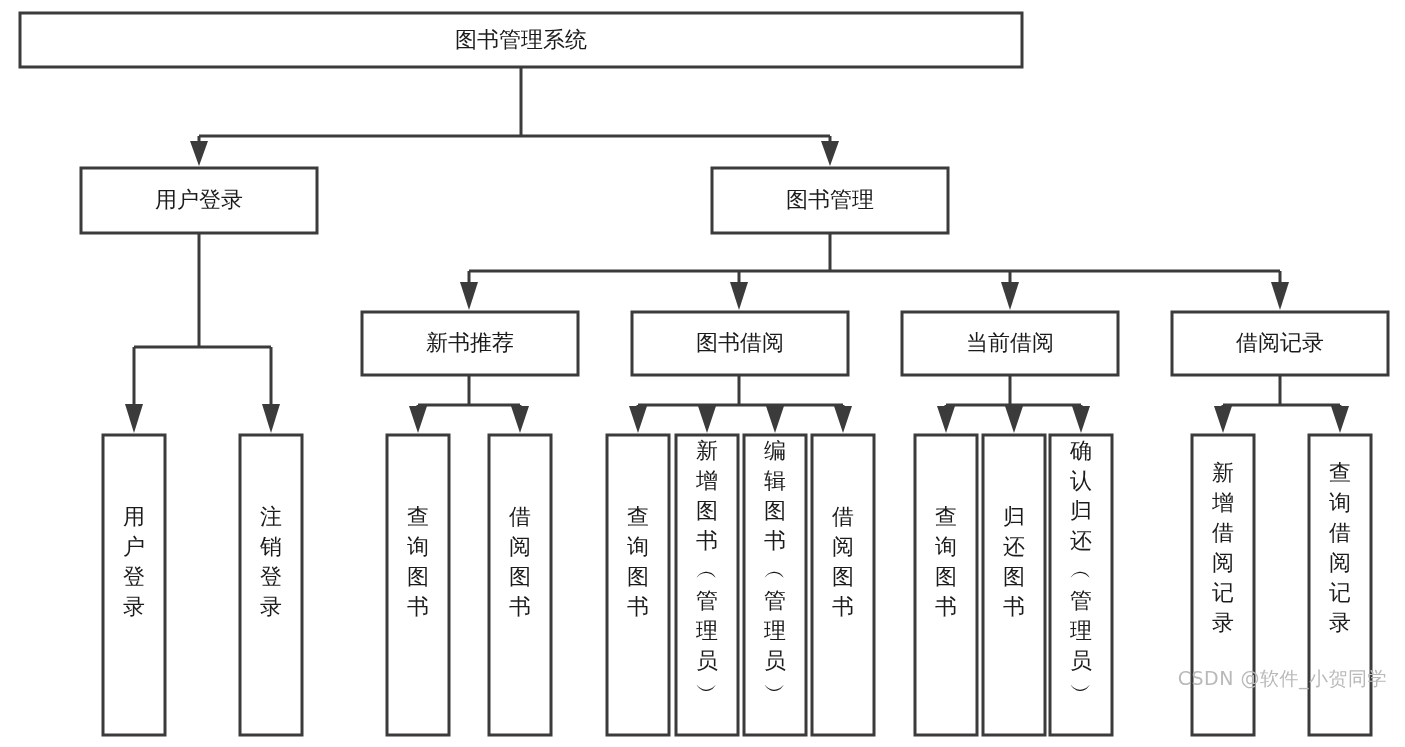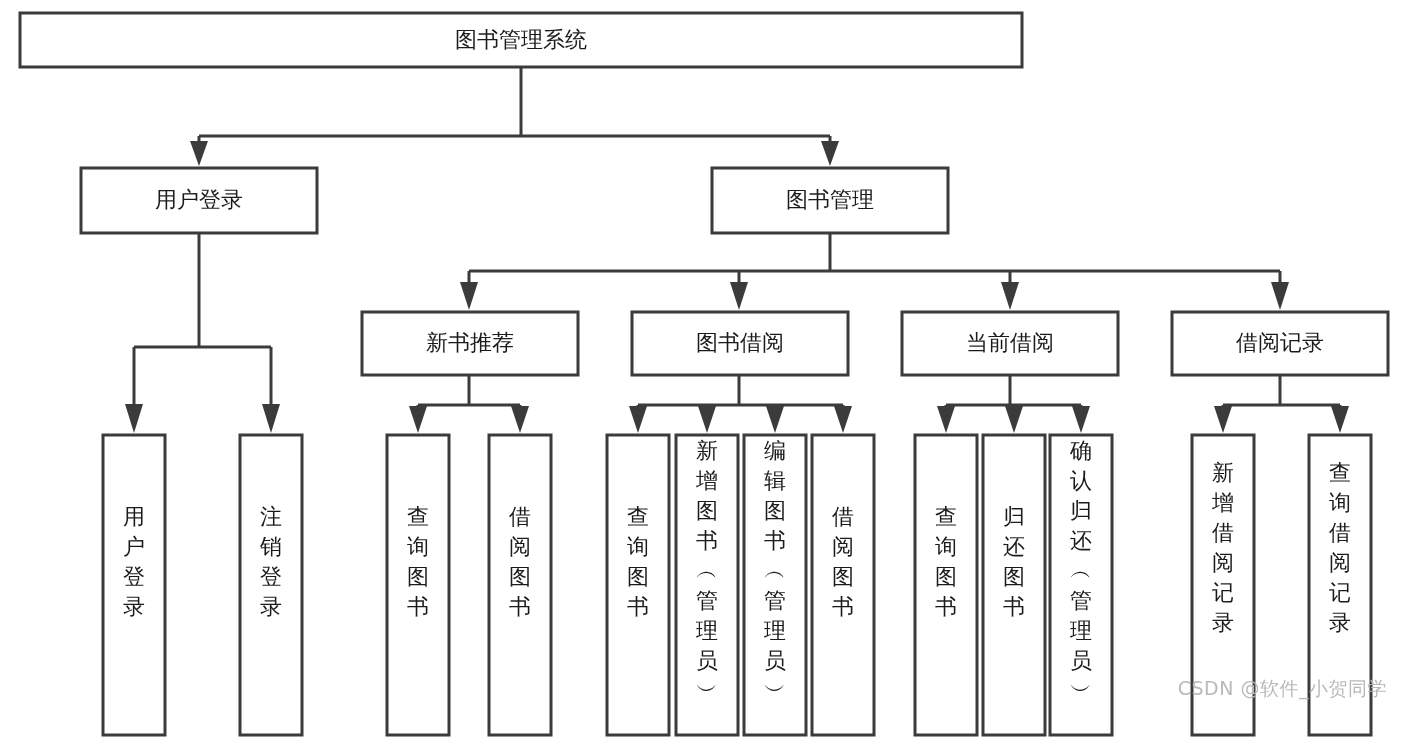--- a/index.html
+++ b/index.html
@@ -52,21 +52,21 @@
   }
   .node-label-v {
     font-family: "DejaVu Sans", "Liberation Sans", sans-serif;
     font-size: 22px;
     fill: #1b1b1b;
     text-anchor: middle;
   }
   .watermark-text {
     position: absolute;
     right: 18px;
-    bottom: 8px;
+    bottom: 18px;
     font-family: "DejaVu Sans", "Liberation Sans", sans-serif;
     font-size: 19px;
     color: #b9b9b9;
     white-space: nowrap;
     letter-spacing: 0.5px;
     user-select: none;
   }
 </style>
 </head>
 <body>

